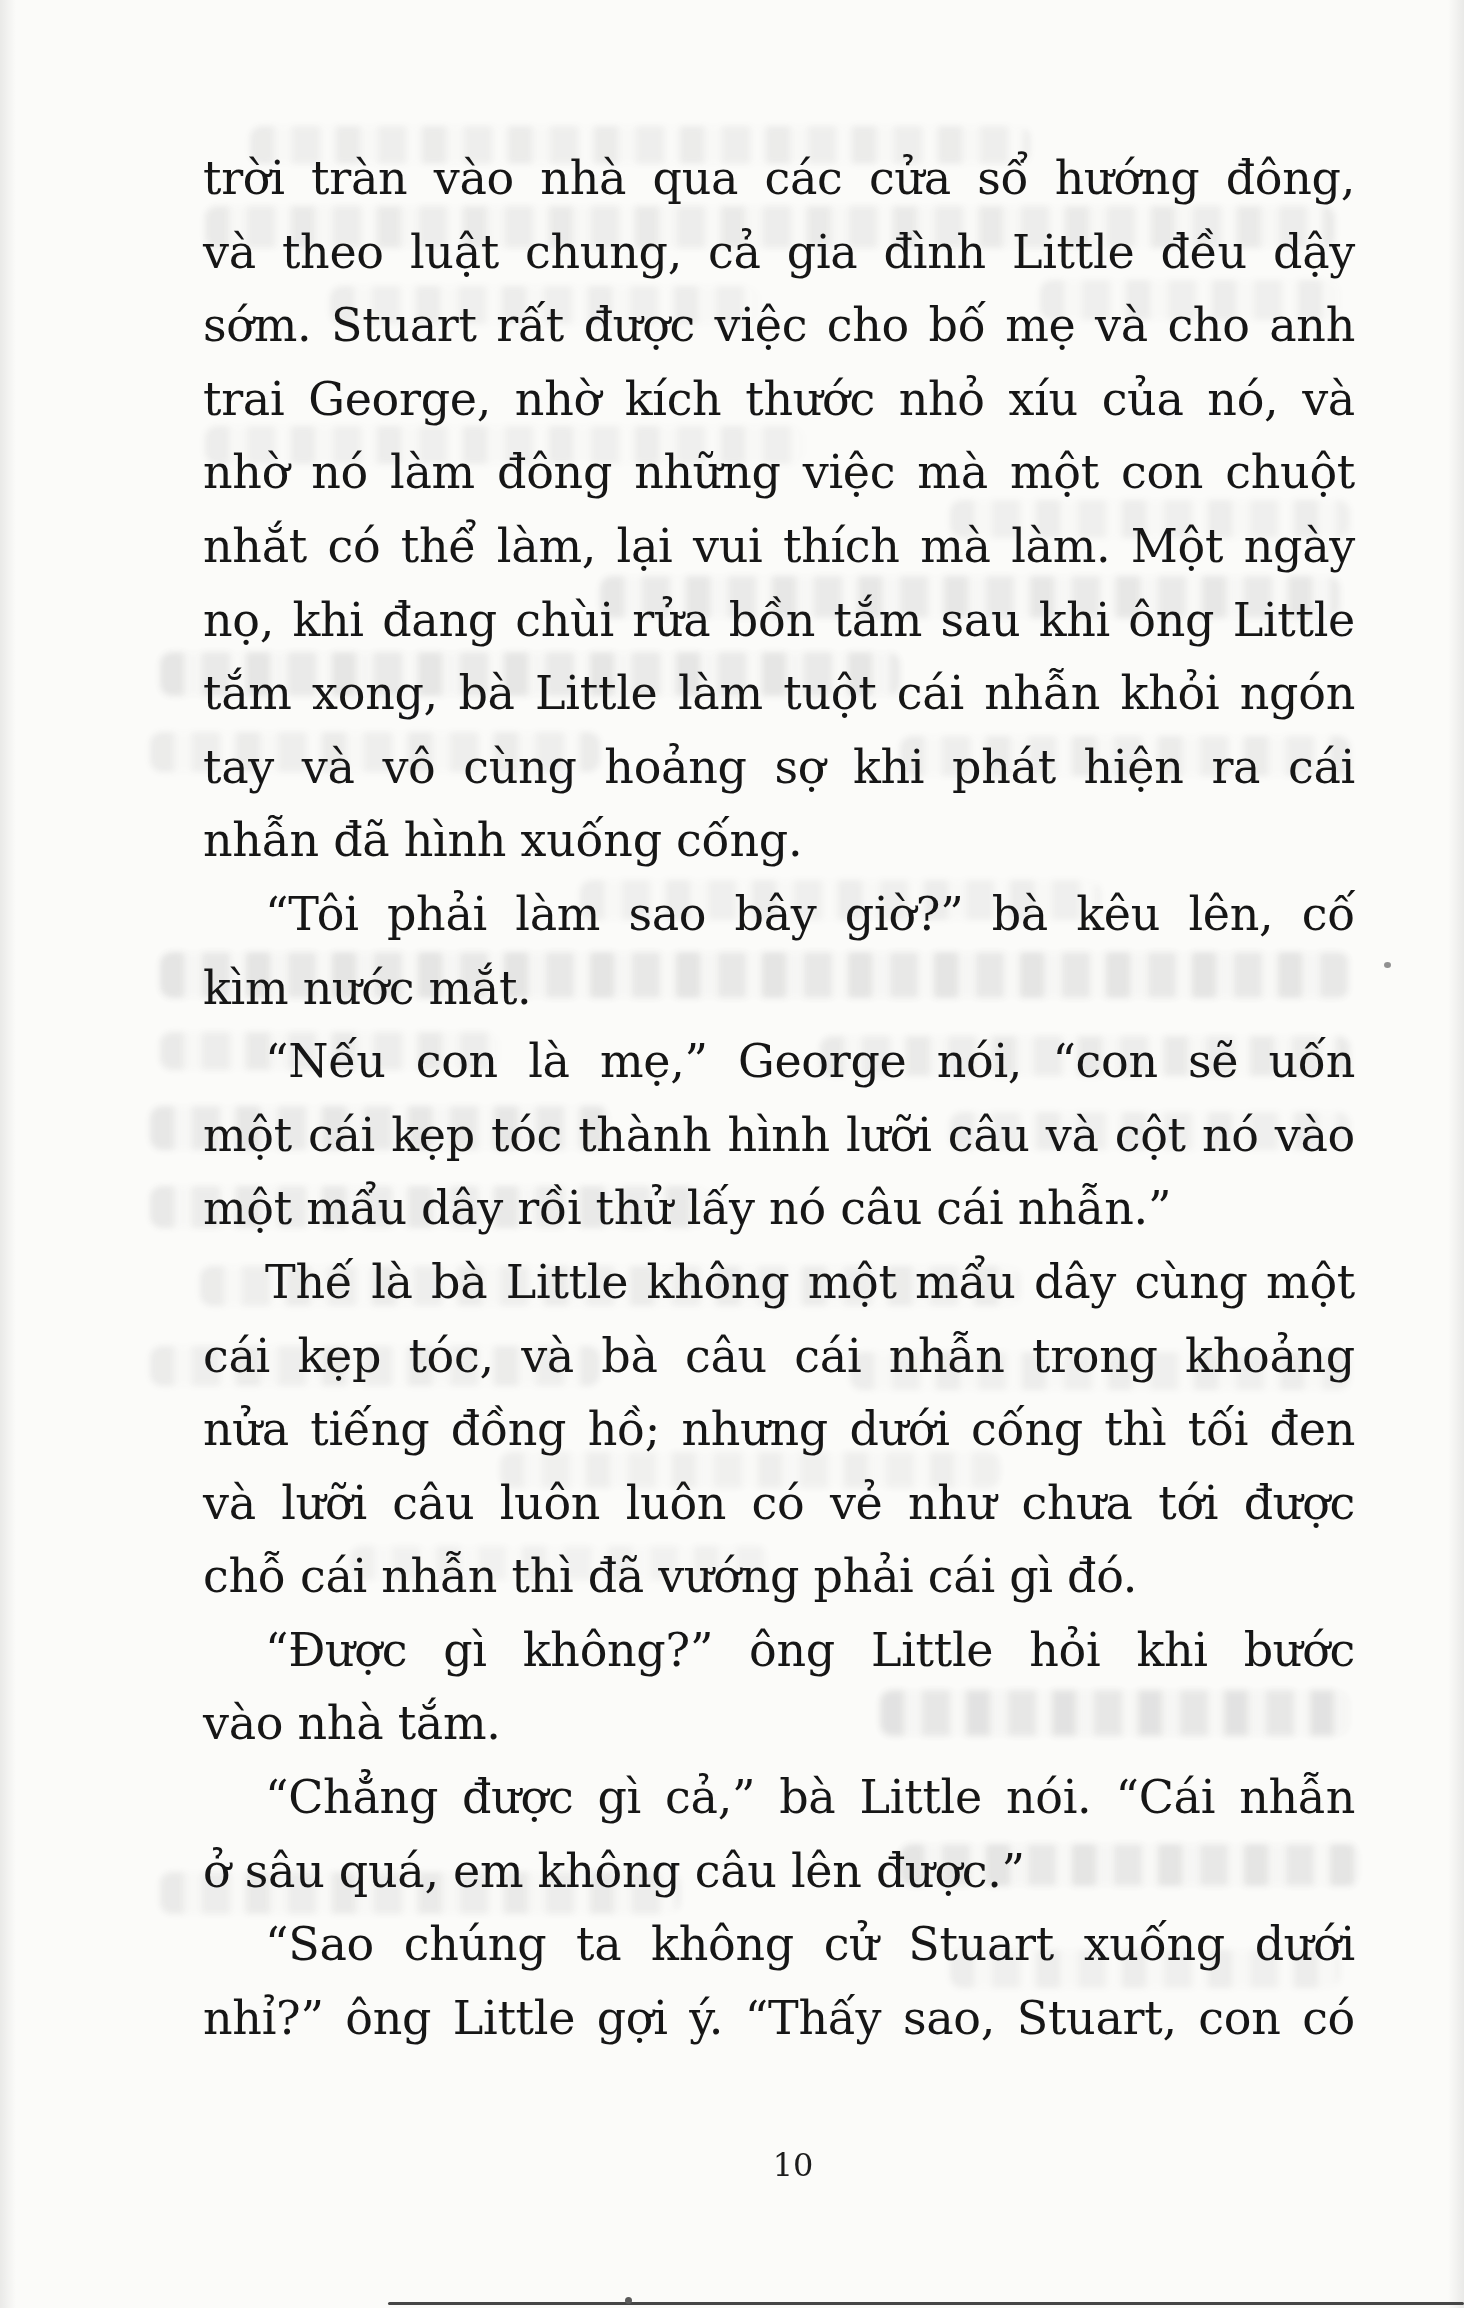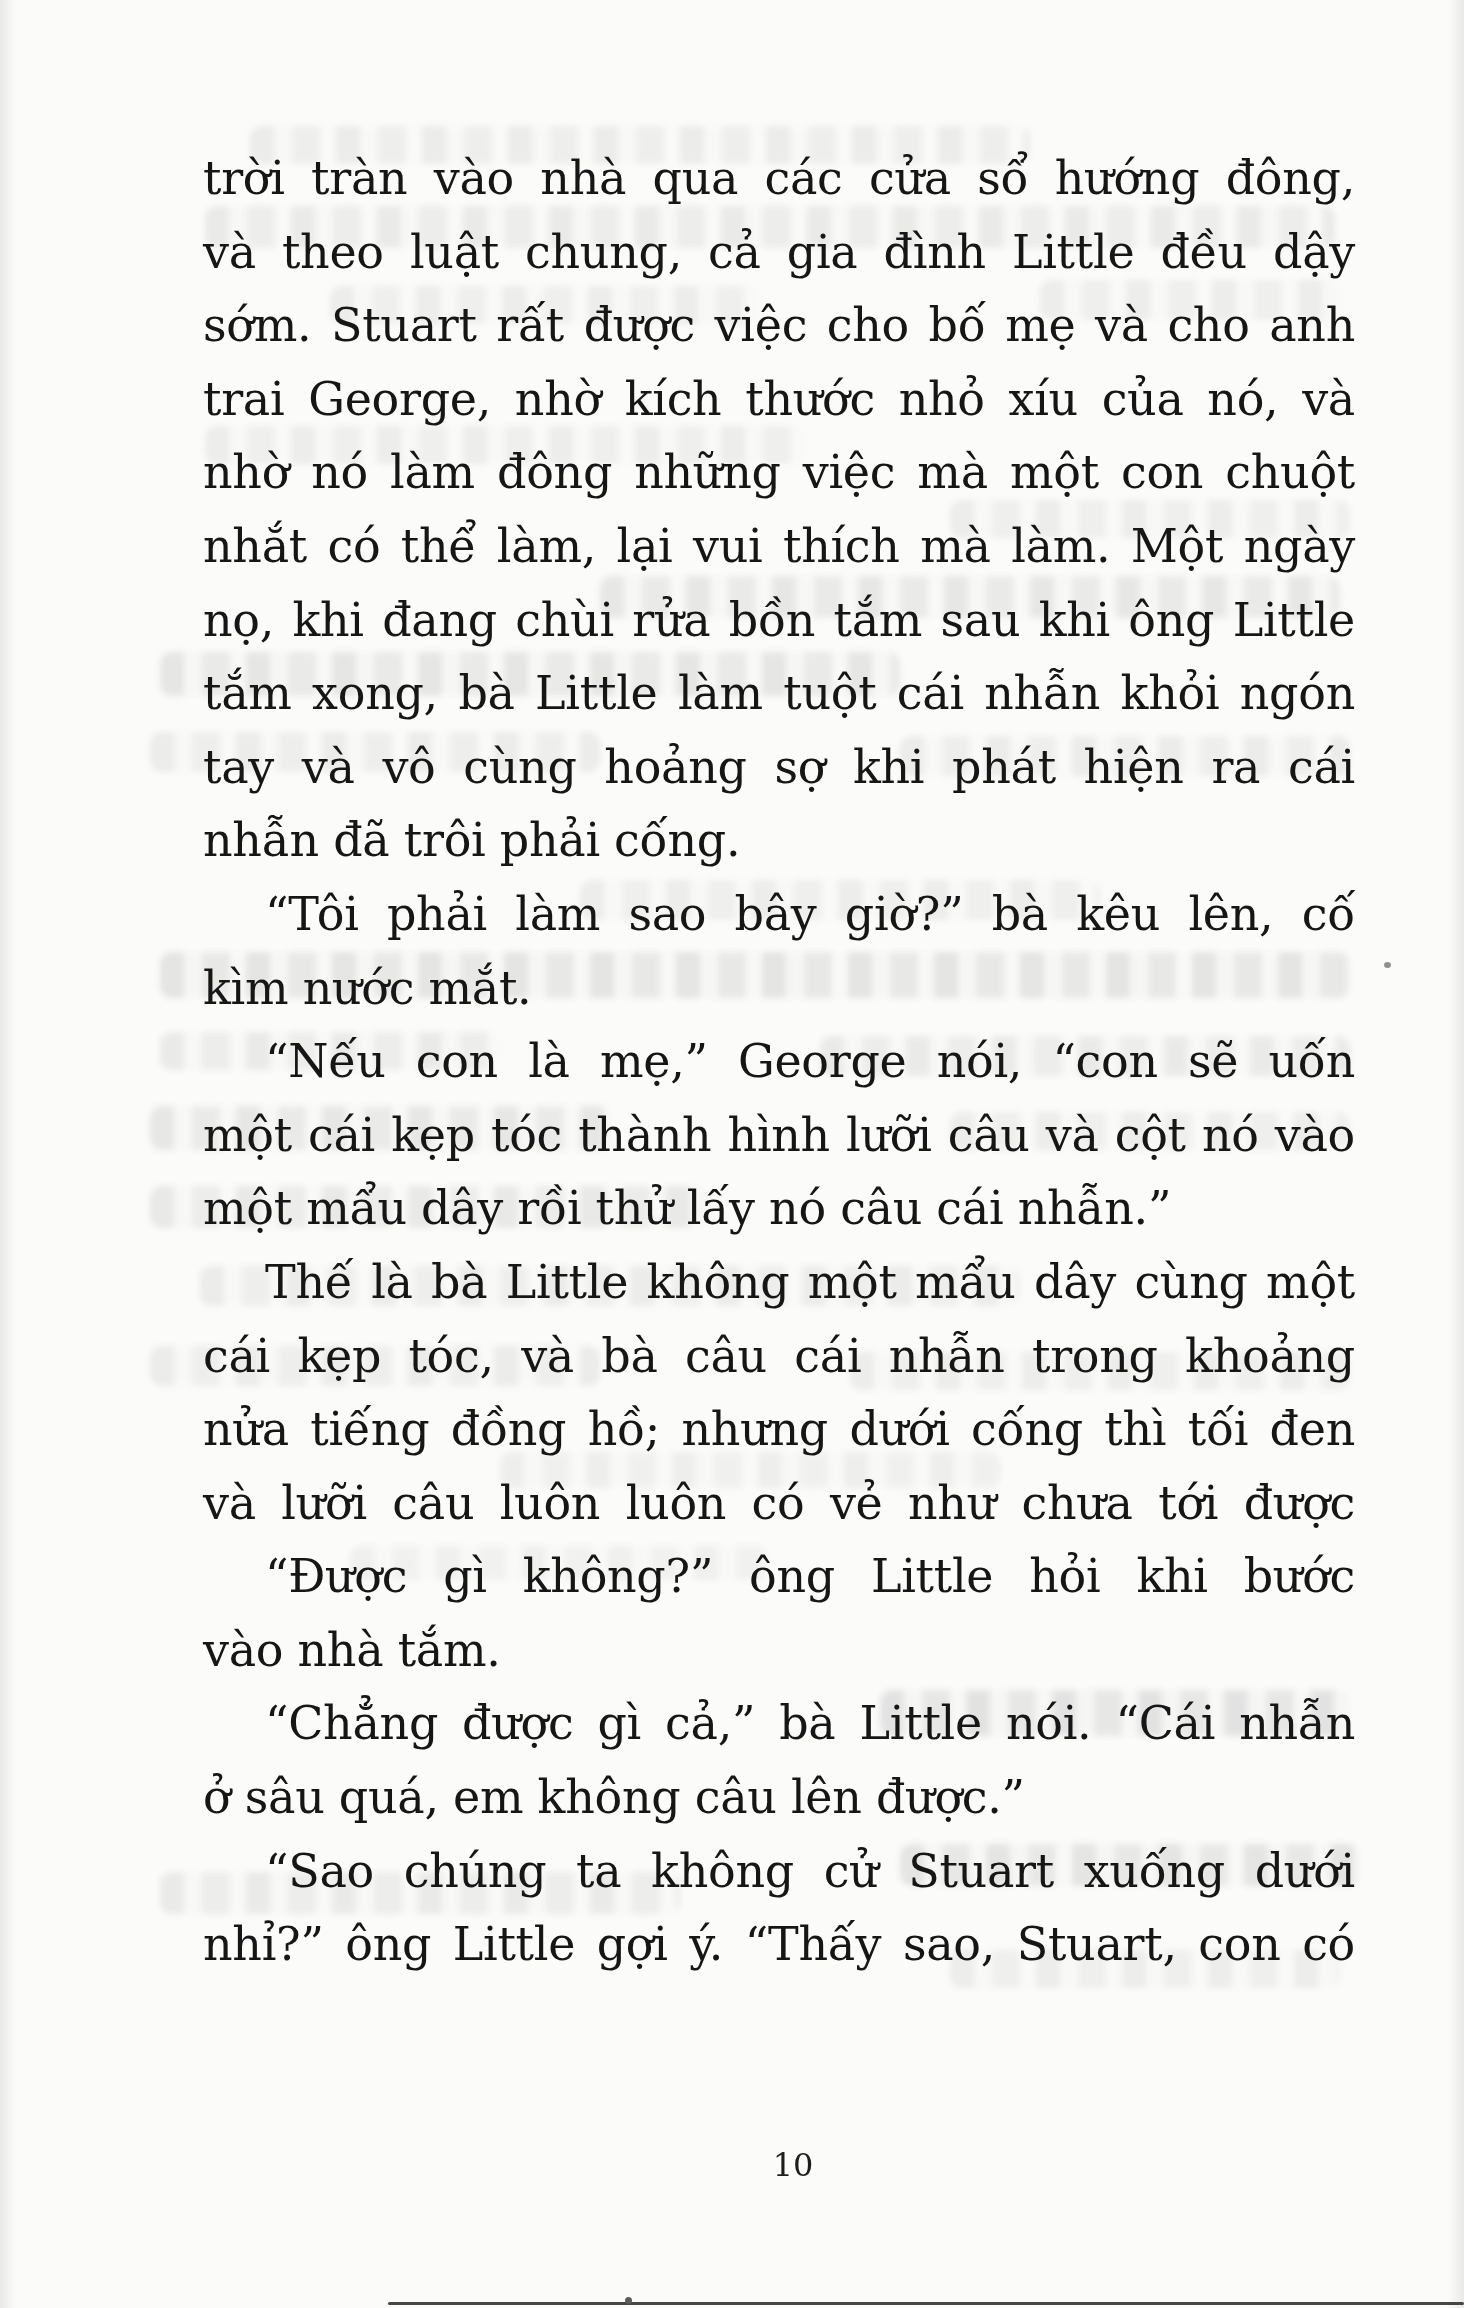--- a/index.html
+++ b/index.html
@@ -106,30 +106,31 @@
   <div class="text-block">
     <div class="line j">trời tràn vào nhà qua các cửa sổ hướng đông,</div>
     <div class="line j">và theo luật chung, cả gia đình Little đều dậy</div>
     <div class="line j">sớm. Stuart rất được việc cho bố mẹ và cho anh</div>
     <div class="line j">trai George, nhờ kích thước nhỏ xíu của nó, và</div>
     <div class="line j">nhờ nó làm đông những việc mà một con chuột</div>
     <div class="line j">nhắt có thể làm, lại vui thích mà làm. Một ngày</div>
     <div class="line j">nọ, khi đang chùi rửa bồn tắm sau khi ông Little</div>
     <div class="line j">tắm xong, bà Little làm tuột cái nhẫn khỏi ngón</div>
     <div class="line j">tay và vô cùng hoảng sợ khi phát hiện ra cái</div>
-    <div class="line">nhẫn đã trôi phải cống.</div>
+    <div class="line">nhẫn đã hình xuống cống.</div>
     <div class="line j ind">“Tôi phải làm sao bây giờ?” bà kêu lên, cố</div>
     <div class="line">kìm nước mắt.</div>
     <div class="line j ind">“Nếu con là mẹ,” George nói, “con sẽ uốn</div>
     <div class="line j">một cái kẹp tóc thành hình lưỡi câu và cột nó vào</div>
     <div class="line">một mẩu dây rồi thử lấy nó câu cái nhẫn.”</div>
     <div class="line j ind">Thế là bà Little không một mẩu dây cùng một</div>
     <div class="line j">cái kẹp tóc, và bà câu cái nhẫn trong khoảng</div>
     <div class="line j">nửa tiếng đồng hồ; nhưng dưới cống thì tối đen</div>
     <div class="line j">và lưỡi câu luôn luôn có vẻ như chưa tới được</div>
+    <div class="line">chỗ cái nhẫn thì đã vướng phải cái gì đó.</div>
     <div class="line j ind">“Được gì không?” ông Little hỏi khi bước</div>
     <div class="line">vào nhà tắm.</div>
     <div class="line j ind">“Chẳng được gì cả,” bà Little nói. “Cái nhẫn</div>
     <div class="line">ở sâu quá, em không câu lên được.”</div>
     <div class="line j ind">“Sao chúng ta không cử Stuart xuống dưới</div>
     <div class="line j">nhỉ?” ông Little gợi ý. “Thấy sao, Stuart, con có</div>
   </div>
 
   <div class="pagenum">10</div>
 

